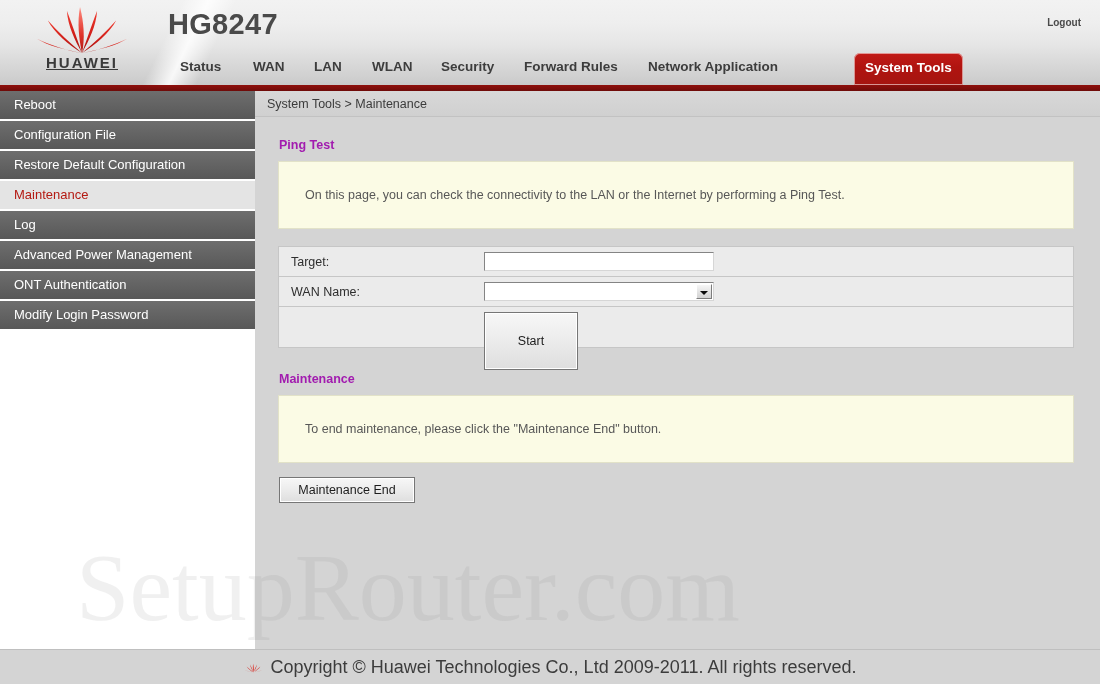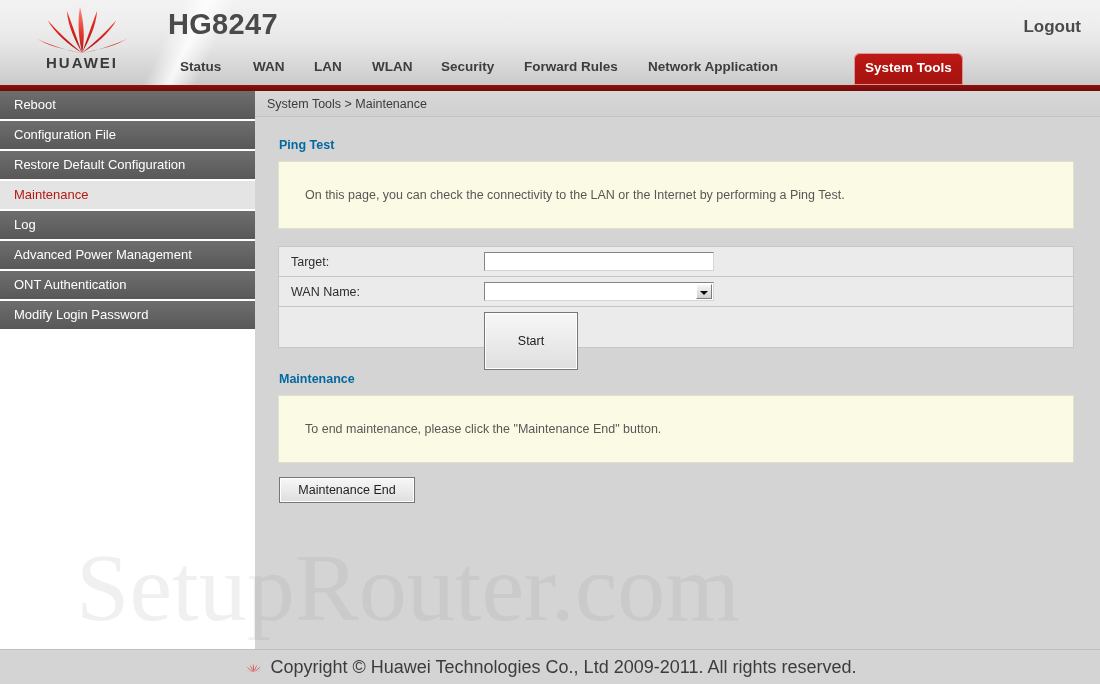--- a/index.html
+++ b/index.html
@@ -69,35 +69,36 @@
   #logo-word {
     position: absolute;
     left: 0px;
     top: 50px;
     width: 120px;
     text-align: center;
     font-size: 15px;
     font-weight: bold;
     letter-spacing: 2.0px;
     color: #3a3a3a;
+    text-decoration: underline;
   }
   #model-title {
     position: absolute;
     left: 168px;
     top: 8px;
     font-size: 29px;
     font-weight: bold;
     color: #4a4a4a;
     letter-spacing: 0.3px;
   }
   #logout {
     position: absolute;
     right: 19px;
     top: 17px;
-    font-size: 17px;
+    font-size: 10px;
     font-weight: bold;
     color: #4a4a4a;
     cursor: pointer;
   }
   #navbar {
     position: absolute;
     left: 0;
     bottom: 0;
     width: 1100px;
     height: 35px;
@@ -192,21 +193,21 @@
     box-sizing: border-box;
   }
   #content-inner {
     position: relative;
     padding: 0 26px 0 23px;
     z-index: 30;
   }
   .section-title {
     font-size: 12.5px;
     font-weight: bold;
-    color: #0369a1;
+    color: #a21caf;
     margin-top: 21px;
     margin-bottom: 9px;
     padding-left: 1px;
   }
   .notice-box {
     background: #fbfbe5;
     border: 1px solid #e2e2c8;
     font-size: 12.5px;
     color: #575757;
     padding: 26px 12px 26px 26px;

